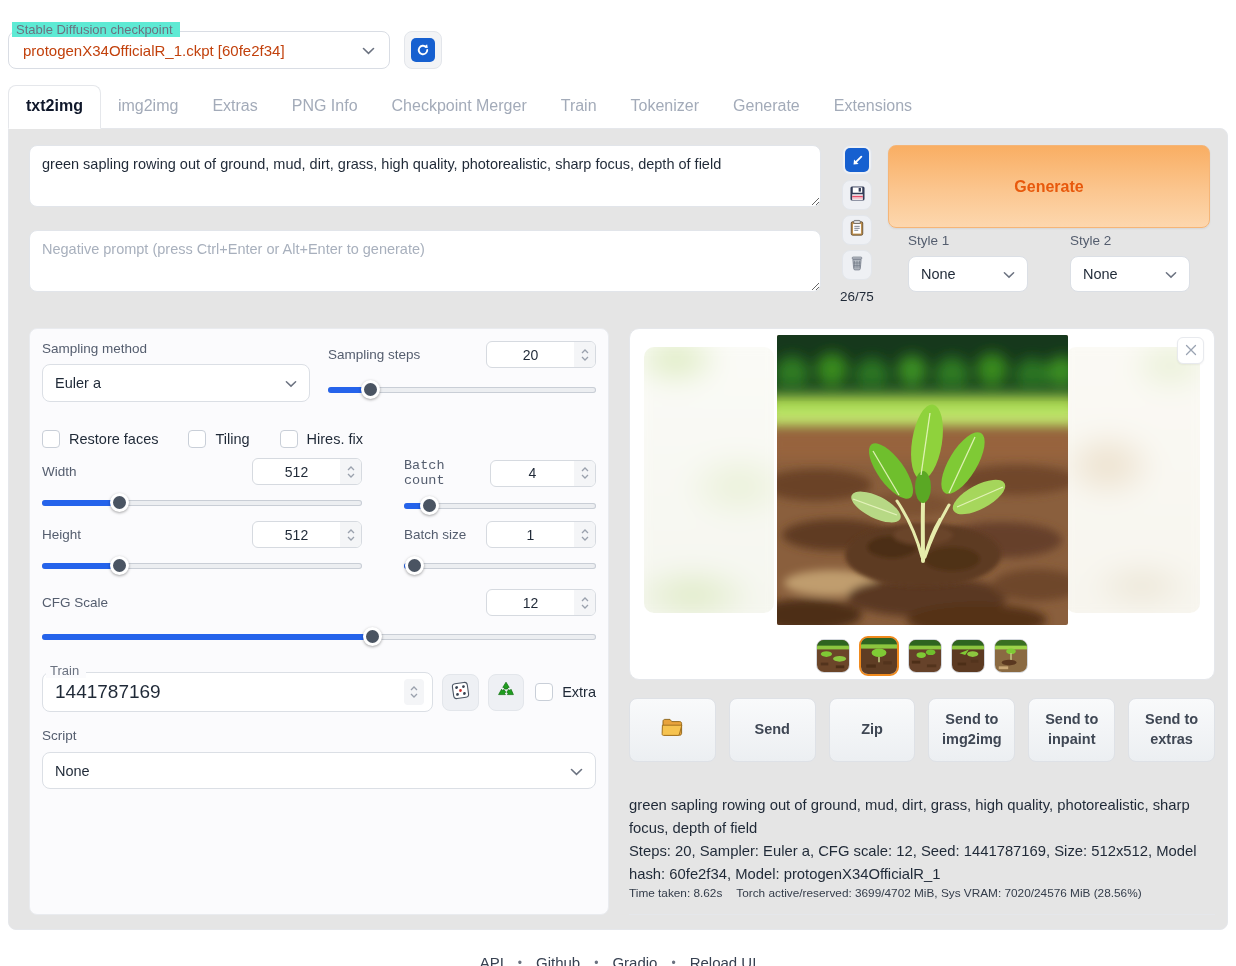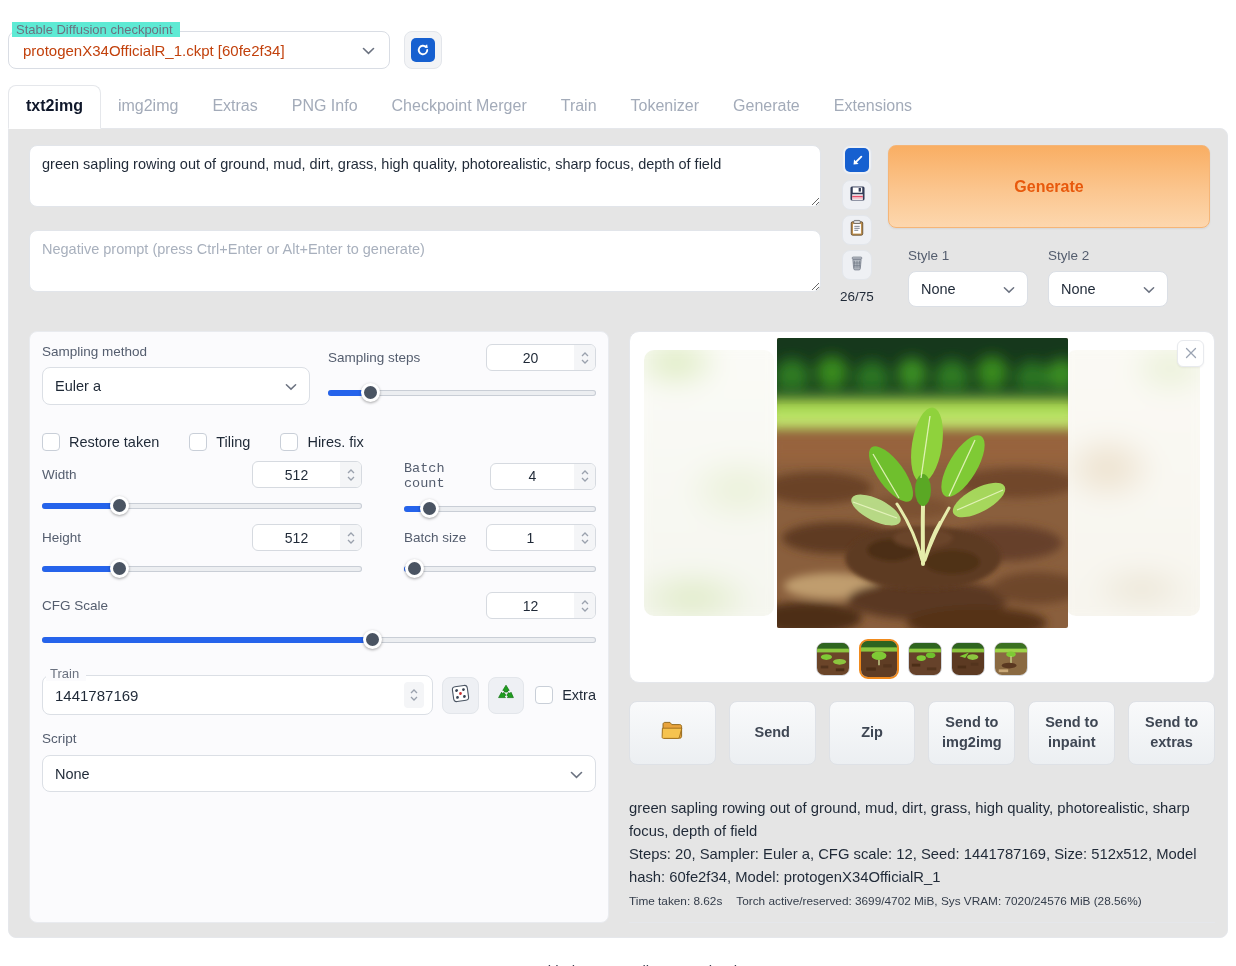--- a/index.html
+++ b/index.html
@@ -40,21 +40,21 @@
   .tool-btn { width:30px; height:30px; border-radius:8px; background:#eef0f4; border:1px solid #e3e6eb;
     margin-bottom:5px; display:flex; align-items:center; justify-content:center; cursor:pointer; }
   .tool-btn .blue-chip { width:24px; height:24px; }
   .token-counter { margin-top:4px; font-size:13.5px; color:#1f2937; }
 
   .gen-col { width:322px; margin-left:8px; }
   .generate-btn { width:100%; height:83px; border-radius:8px; border:1px solid #f5b577;
     background:linear-gradient(to bottom,#f9ae63 0%,#fbc68f 55%,#fdd7ae 100%);
     color:#e8590c; font-weight:700; font-size:16px; display:flex; align-items:center;
     justify-content:center; cursor:pointer; box-shadow:0 1px 2px rgba(0,0,0,.07); }
-  .styles-row { display:flex; gap:20px; margin-top:20px; padding-left:20px; }
+  .styles-row { display:flex; gap:42px; margin-top:5px; padding-left:20px; }
   .style-group { display:flex; flex-direction:column; }
   .field-label { font-size:13.5px; color:#545d6e; margin-bottom:8px; }
   .select { height:36px; border:1px solid #dbdfe5; border-radius:8px; background:#fff;
     display:flex; align-items:center; justify-content:space-between; padding:0 12px;
     font-size:14.5px; color:#1f2937; cursor:pointer; }
   .style-group .select { width:120px; }
 
   
   .main-row { display:flex; gap:20px; margin-top:24px; }
 
@@ -88,21 +88,21 @@
   .cell-l { width:320px; }
   .cell-r { width:192px; }
   .dim-row2 { margin-top:6px; }
   .cfg-block { margin-top:14px; }
   .cfg-block .slider { margin-top:12px; }
 
   .seed-row { display:flex; align-items:center; margin-top:26px; }
   .seed-box { position:relative; width:396px; height:40px; border:1px solid #dbdfe5;
     border-radius:8px; background:#fff; display:flex; align-items:center; padding:0 8px 0 12px; }
   .seed-box .legend { background:#fbfbfd; }
-  .seed-value { flex:1; font-size:15px; color:#1f2937; }
+  .seed-value { flex:1; font-size:19px; color:#1f2937; }
   .seed-spin { width:20px; height:26px; background:#f4f5f7; border-radius:4px; display:flex;
     flex-direction:column; align-items:center; justify-content:center; gap:2px; cursor:pointer; }
   .square-btn { width:37px; height:37px; border-radius:8px; background:#eef0f4;
     border:1px solid #e3e6eb; display:flex; align-items:center; justify-content:center;
     margin-left:9px; cursor:pointer; }
   .extra-wrap { margin-left:11px; }
 
   .script-block { margin-top:14px; }
   .script-block .select { width:100%; height:37px; margin-top:0; }
 
@@ -138,21 +138,21 @@
   .thumb.selected { width:40px; height:40px; border:2px solid #f08a1d; border-radius:9px; }
 
   .out-buttons { display:flex; gap:13px; margin-top:18px; }
   .out-btn { flex:1; height:64px; border-radius:8px; border:1px solid #dee1e6;
     background:linear-gradient(to bottom,#f9fafb,#eceff2); font-size:14.5px; font-weight:700;
     color:#3f4754; display:flex; align-items:center; justify-content:center; text-align:center;
     line-height:1.35; padding:0 6px; cursor:pointer; }
 
   .info-block { margin-top:32px; font-size:14.8px; color:#1f2937; line-height:1.55;
     padding-right:6px; }
-  .info-meta { margin-top:5px; font-size:11.8px; color:#333c4a; padding-bottom:14px;
+  .info-meta { font-size:11.8px; color:#333c4a; padding-bottom:14px;
     border-bottom:1px solid #e5e7eb; display:flex; gap:14px; }
 
   
   .footer { margin-top:24px; text-align:center; }
   .footer-links { font-size:15px; color:#374151; }
   .footer-links .sep { color:#6b7280; padding:0 14px; font-size:12px; vertical-align:1px; }
   .footer-links span[data-name^="footer-link"] { cursor:pointer; }
 </style>
 </head>
 <body>
@@ -302,21 +302,21 @@
               <div class="track"></div>
                 <div class="fill" style="width:15.5%;"></div>
               <div class="handle" data-name="slider-handle" style="left:calc(15.5% - 9px);"></div>
             </div>
           </div>
         </div>
 
         <div class="checkbox-row" data-name="toggle-row">
           <div class="check-item" data-name="restore-faces-checkbox">
             <span class="checkbox" data-name="checkbox-box"></span>
-            <span class="check-label" data-name="restore-faces-label">Restore taken</span>
+            <span class="check-label" data-name="restore-faces-label">Restore faces</span>
           </div>
           <div class="check-item" data-name="tiling-checkbox">
             <span class="checkbox" data-name="checkbox-box"></span>
             <span class="check-label" data-name="tiling-label">Tiling</span>
           </div>
           <div class="check-item" data-name="hires-fix-checkbox">
             <span class="checkbox" data-name="checkbox-box"></span>
             <span class="check-label" data-name="hires-fix-label">Hires. fix</span>
           </div>
         </div>

